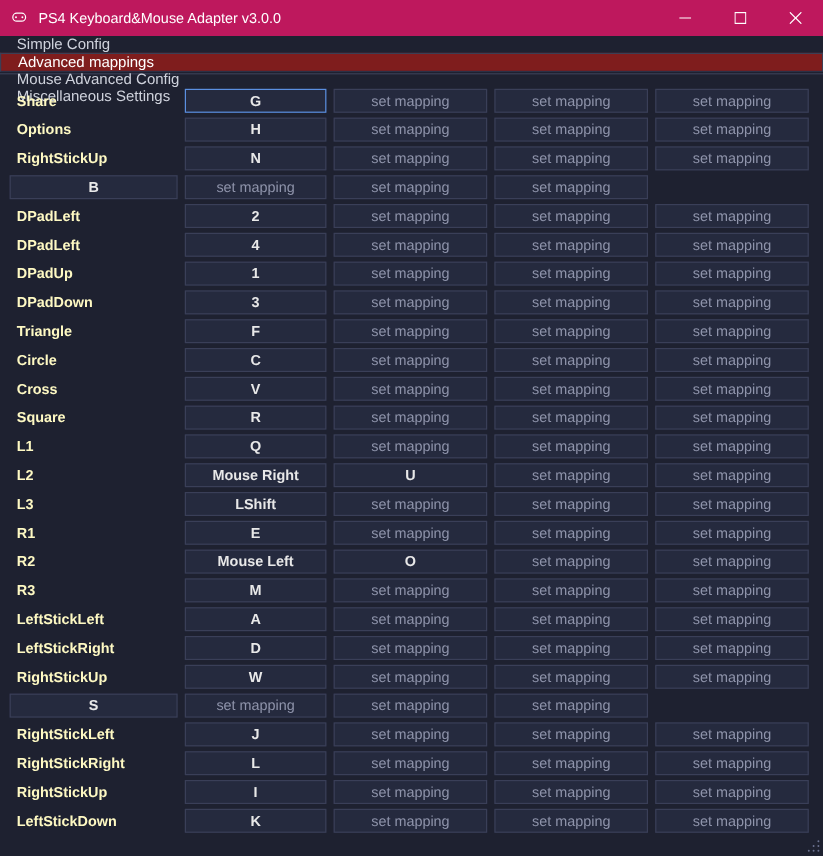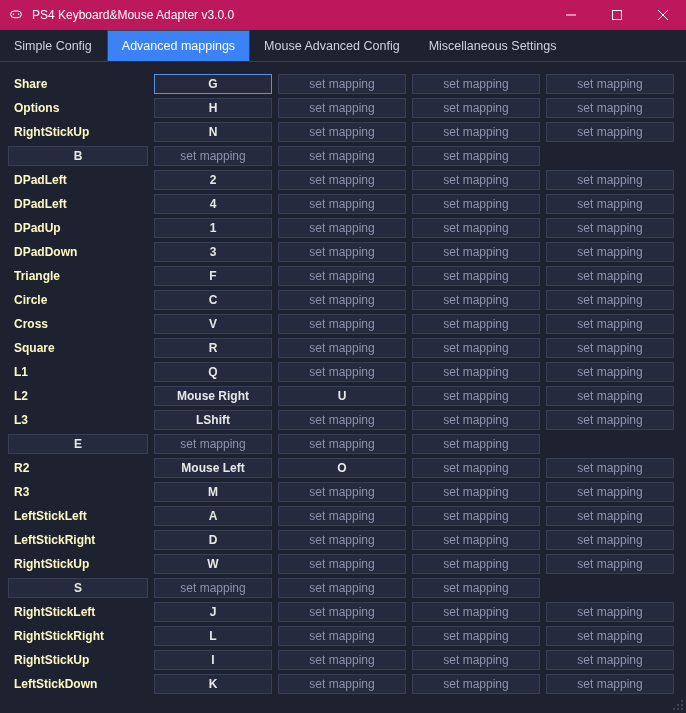--- a/index.html
+++ b/index.html
@@ -30,31 +30,32 @@
   }
   .titlebar .win-btn svg { width: 10px; height: 10px; }
 
   
   .tabs {
     height: 32px;
     display: flex;
     align-items: stretch;
     background: #1e2130;
     border-bottom: 1px solid #3b3f55;
+    flex-direction: column;
   }
   .tab {
     padding: 0 14px;
     display: flex; align-items: center;
     color: #cfd2dc;
     font-size: 12.5px;
     border-right: 1px solid transparent;
     cursor: default;
   }
   .tab.active {
-    background: #3b82f6;
+    background: #7f1d1d;
     color: #ffffff;
     border-left: 1px solid #3b3f55;
     border-right: 1px solid #3b3f55;
     border-top: 1px solid #3b3f55;
     margin-bottom: -1px;
     border-bottom: 1px solid #2b3046;
   }
 
   
   .content {
@@ -236,20 +237,21 @@
       <div class="cell placeholder">set mapping</div>
     </div>
     <div class="row">
       <div class="row-label">L3</div>
       <div class="cell value">LShift</div>
       <div class="cell placeholder">set mapping</div>
       <div class="cell placeholder">set mapping</div>
       <div class="cell placeholder">set mapping</div>
     </div>
     <div class="row">
+      <div class="row-label">R1</div>
       <div class="cell value">E</div>
       <div class="cell placeholder">set mapping</div>
       <div class="cell placeholder">set mapping</div>
       <div class="cell placeholder">set mapping</div>
     </div>
     <div class="row">
       <div class="row-label">R2</div>
       <div class="cell value">Mouse Left</div>
       <div class="cell value">O</div>
       <div class="cell placeholder">set mapping</div>

